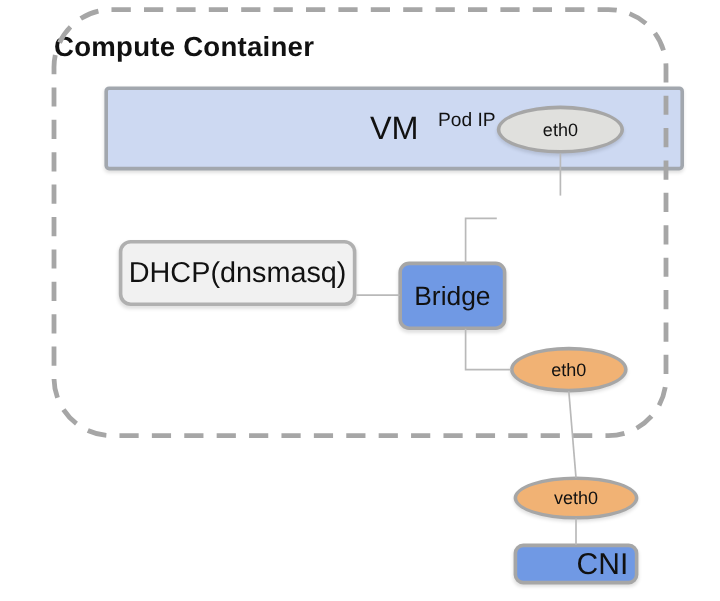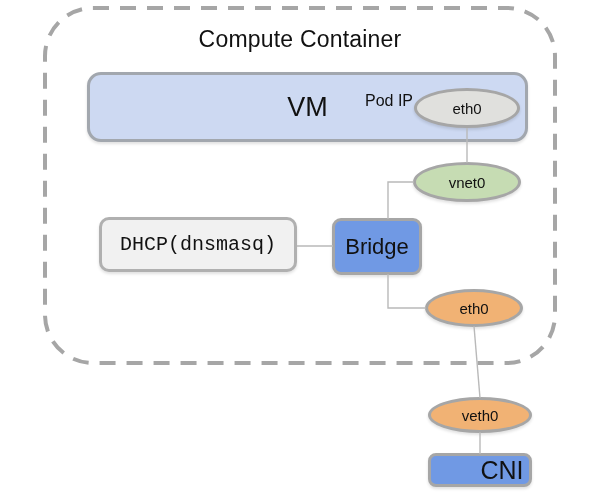--- a/index.html
+++ b/index.html
@@ -7,51 +7,50 @@
     position:relative;
     width:600px;height:501px;
     background:#ffffff;
     font-family:"Liberation Sans", sans-serif;
     color:var(--text, #111111);
     overflow:hidden;
   }
   
   .container-title{
     position:absolute;left:45px;top:26px;width:510px;
-    text-align:center;font-size:23px;font-weight:normal;
+    text-align:left;font-size:23px;font-weight:bold;
     letter-spacing:0.2px;
   }
   
   .box{
     position:absolute;box-sizing:border-box;
     display:flex;align-items:center;justify-content:center;
     border:3px solid var(--shape-border,#a6a6a6);
     box-shadow:0 2px 3px rgba(0,0,0,0.12);
   }
   .vm-box{
-    left:87px;top:72px;width:441px;height:70px;
+    left:87px;top:72px;width:483px;height:70px;
     background:var(--vm-fill,#cdd9f2);
-    border-radius:14px;
+    border-radius:4px;
     border-color:var(--vm-border,#a2a7ae);
   }
   .vm-label{
     position:absolute;left:0;top:0;width:100%;height:100%;
     display:flex;align-items:center;justify-content:center;
     font-size:27px;
   }
   .podip-label{
     position:absolute;left:275px;top:17px;
     font-size:16px;
   }
   .dhcp-box{
-    left:99px;top:217px;width:198px;height:55px;
+    left:99px;top:200px;width:198px;height:55px;
     background:var(--dhcp-fill,#f1f1f1);
-    border-radius:10px;font-size:20px;
+    border-radius:10px;font-size:24px;
     border-color:var(--dhcp-border,#b0b0b0);
-    font-family:Liberation Mono, monospace;
   }
   .bridge-box{
     left:332px;top:218px;width:90px;height:57px;
     background:var(--node-blue,#7099e4);
     border-radius:9px;font-size:22px;
   }
   .cni-box{
     left:428px;top:453px;width:104px;height:34px;
     background:var(--node-blue,#7099e4);
     border-radius:8px;font-size:25px;padding-left:44px;
@@ -93,21 +92,20 @@
 <div id="stage">
 
   <div class="container-title">Compute Container</div>
 
   <div class="box vm-box">
     <div class="vm-label">VM</div>
     <div class="podip-label">Pod IP</div>
   </div>
   <div class="ellipse eth0-vm">eth0</div>
 
-  <div class="ellipse vnet0">vnet0</div>
 
   <div class="box dhcp-box">DHCP(dnsmasq)</div>
 
   <div class="box bridge-box">Bridge</div>
 
   <div class="ellipse eth0-bridge">eth0</div>
 
   <div class="ellipse veth0">veth0</div>
 
   <div class="box cni-box">CNI</div>

